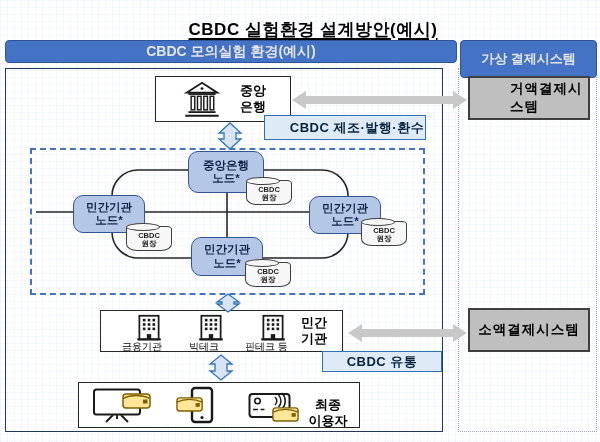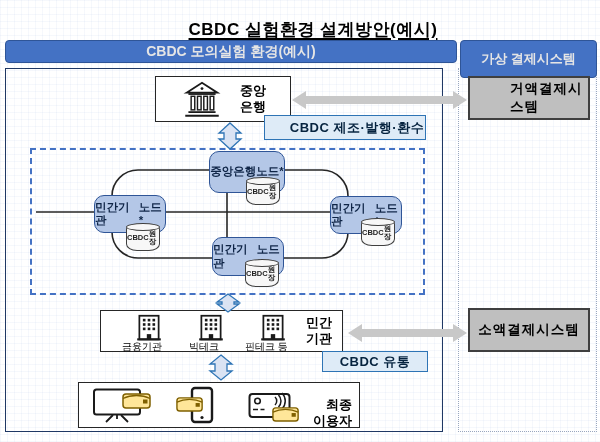--- a/index.html
+++ b/index.html
@@ -30,35 +30,35 @@
     font-weight:bold;font-size:13.5px;color:#000;letter-spacing:1px;
   }
   .blue-label{
     background:#DEEBF7;border:1.3px solid #2E74B5;z-index:6;
     display:flex;align-items:center;justify-content:center;
     font-weight:bold;font-size:13px;color:#06233F;letter-spacing:0.5px;
   }
   .dashed-net{left:30px;top:148px;width:395px;height:147px;border:2px dashed #4472C4;z-index:1;}
   .node{
     background:#B4C7E7;border:1.5px solid #2F5597;border-radius:10px;z-index:6;
-    display:flex;flex-direction:row;align-items:center;justify-content:center;
-    font-weight:bold;font-size:11.5px;line-height:13.5px;color:#0E2446;margin-left:21px;
+    display:flex;flex-direction:column;align-items:center;justify-content:center;
+    font-weight:bold;font-size:11.5px;line-height:13.5px;color:#0E2446;
   }
   .cyl{
-    position:absolute;width:34px;height:25px;background:#F7F7F7;
+    position:absolute;width:46px;height:25px;background:#F7F7F7;
     border:1.3px solid #3F3F3F;border-radius:5px 5px 11px 11px/3px 3px 7px 7px;
-    z-index:7;display:flex;flex-direction:row;align-items:center;justify-content:flex-end;
+    z-index:7;display:flex;flex-direction:column;align-items:center;justify-content:flex-end;
     font-size:7.5px;font-weight:bold;line-height:8px;color:#222;padding-bottom:2px;box-sizing:border-box;
   }
   .cyl::before{
     content:"";position:absolute;top:-4px;left:-1.3px;width:34px;height:8px;
     background:#F7F7F7;border:1.3px solid #3F3F3F;border-radius:50%;box-sizing:border-box;
   }
   .cyl span{position:relative;z-index:1;}
-  .twoline{font-weight:bold;font-size:13px;line-height:16px;text-align:right;color:#000;z-index:6;}
+  .twoline{font-weight:bold;font-size:13px;line-height:16px;text-align:center;color:#000;z-index:6;}
   .net-title{font-weight:bold;font-size:12px;line-height:15px;text-align:center;color:#000;z-index:6;}
   .bldg-label{font-size:10px;line-height:11px;text-align:left;color:#000;z-index:6;white-space:nowrap;}
   svg{display:block;}
   .icon-layer{pointer-events:none;}
 </style>
 </head>
 <body>
 
 <div id="canvas">
 
@@ -179,21 +179,21 @@
     <path d="M2.5 29 H29.5" stroke="#1a1a1a" stroke-width="2.4"></path>
   </svg>
   <div class="abs bldg-label" style="left:122px;top:341px;width:54px;">금융기관</div>
   <div class="abs bldg-label" style="left:189px;top:341px;width:44px;">빅테크</div>
   <div class="abs bldg-label" style="left:245px;top:341px;width:56px;">핀테크 등</div>
   <div class="abs twoline" style="left:296px;top:315px;width:36px;">
     <span style="display:block">민간</span>
     <span style="display:block">기관</span>
   </div>
 
-  <div class="abs blue-label" style="left:322px;top:351px;width:106px;height:21px;">CBDC 유통</div>
+  <div class="abs blue-label" style="left:322px;top:351px;width:120px;height:21px;">CBDC 유통</div>
 
   <div class="abs plain-box" style="left:78px;top:382px;width:282px;height:46px;"></div>
 
   <svg class="abs icon-layer" style="left:92px;top:388px;z-index:6;" width="52" height="36" viewBox="0 0 52 36">
     <rect x="2" y="1.5" width="46" height="25" rx="2.5" fill="none" stroke="#1a1a1a" stroke-width="2"></rect>
     <path d="M21 27 L14 34 M29 27 L36 34 M25 27 V31" stroke="#1a1a1a" stroke-width="1.8" fill="none"></path>
   </svg>
   <svg class="abs icon-layer" style="left:122px;top:390px;z-index:7;" width="30" height="20" viewBox="0 0 30 20">
     <rect x="1" y="4" width="27" height="14" rx="3" fill="#FFE699" stroke="#7F6000" stroke-width="1.5"></rect>
     <path d="M1 8.5 C9 4.5 20 4.5 28 8.5" fill="none" stroke="#7F6000" stroke-width="1.3"></path>

